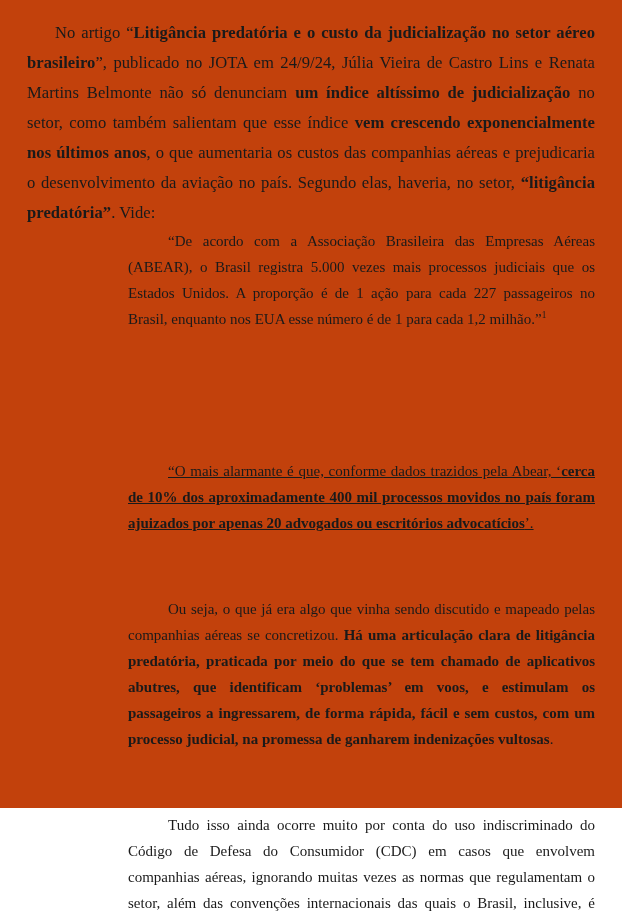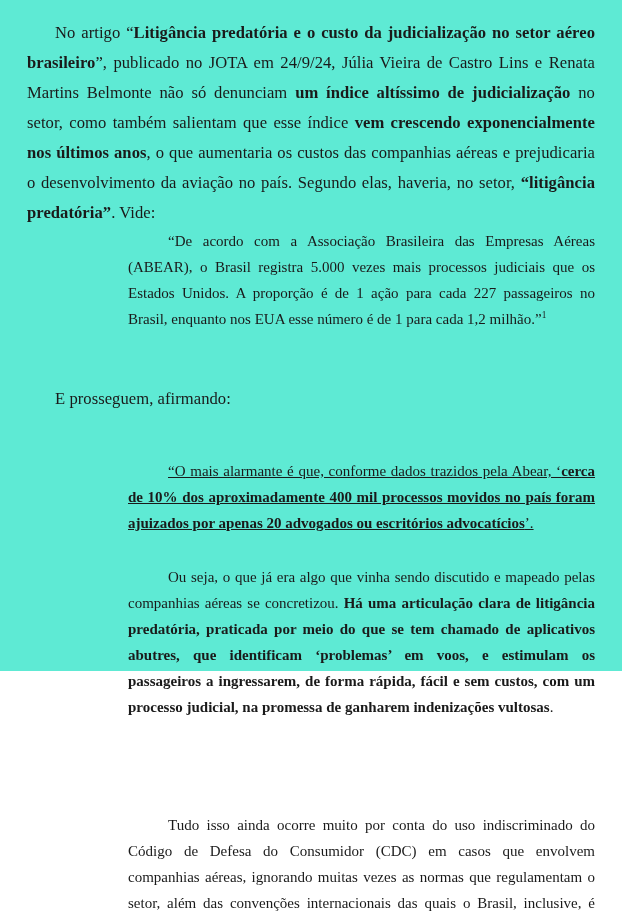--- a/index.html
+++ b/index.html
@@ -13,22 +13,22 @@
     height: 913px;
     overflow: hidden;
     font-family: "Liberation Serif", "DejaVu Serif", serif;
     color: #1a1a1a;
     -webkit-font-smoothing: antialiased;
   }
 
   #page {
     position: relative;
     width: 622px;
-    height: 671px;
-    background: #5eead4;
+    height: 808px;
+    background: #c2410c;
     box-sizing: border-box;
   }
 
   p.para {
     margin: 0;
     text-align: justify;
     text-justify: inter-word;
     font-size: 16.6px;
     line-height: 30px;
     letter-spacing: 0.05px;
@@ -74,31 +74,28 @@
   <div class="blk" style="top:18px;">
     <p class="para lead">No artigo “<b>Litigância predatória e o custo da judicialização no setor aéreo brasileiro</b>”, publicado no JOTA em 24/9/24, Júlia Vieira de Castro Lins e Renata Martins Belmonte não só denunciam <b>um índice altíssimo de judicialização</b> no setor, como também salientam que esse índice <b>vem crescendo exponencialmente nos últimos anos</b>, o que aumentaria os custos das companhias aéreas e prejudicaria o desenvolvimento da aviação no país. Segundo elas, haveria, no setor, <b>“litigância predatória”</b>. Vide:</p>
   </div>
 
   <div class="blk" style="top:228px;">
     <div class="quote-block">
       <p>“De acordo com a Associação Brasileira das Empresas Aéreas (ABEAR), o Brasil registra 5.000 vezes mais processos judiciais que os Estados Unidos. A proporção é de 1 ação para cada 227 passageiros no Brasil, enquanto nos EUA esse número é de 1 para cada 1,2 milhão.”<sup>1</sup></p>
     </div>
   </div>
 
-  <div class="blk" style="top:384px;">
-    <p class="para lead">E prosseguem, afirmando:</p>
-  </div>
 
   <div class="blk" style="top:458px;text-decoration:underline;">
     <div class="quote-block">
       <p>“O mais alarmante é que, conforme dados trazidos pela Abear, ‘<b>cerca de 10% dos aproximadamente 400 mil processos movidos no país foram ajuizados por apenas 20 advogados ou escritórios advocatícios</b>’.</p>
     </div>
   </div>
 
-  <div class="blk" style="top:564px;">
+  <div class="blk" style="top:596px;">
     <div class="quote-block">
       <p>Ou seja, o que já era algo que vinha sendo discutido e mapeado pelas companhias aéreas se concretizou. <b>Há uma articulação clara de litigância predatória, praticada por meio do que se tem chamado de aplicativos abutres, que identificam ‘problemas’ em voos, e estimulam os passageiros a ingressarem, de forma rápida, fácil e sem custos, com um processo judicial, na promessa de ganharem indenizações vultosas</b>.</p>
     </div>
   </div>
 
   <div class="blk" style="top:764px;margin-top:48px;">
     <div class="quote-block">
       <p>Tudo isso ainda ocorre muito por conta do uso indiscriminado do Código de Defesa do Consumidor (CDC) em casos que envolvem companhias aéreas, ignorando muitas vezes as normas que regulamentam o setor, além das convenções internacionais das quais o Brasil, inclusive, é signatário.” <sup>2</sup> (grifo nosso)</p>
     </div>
   </div>

